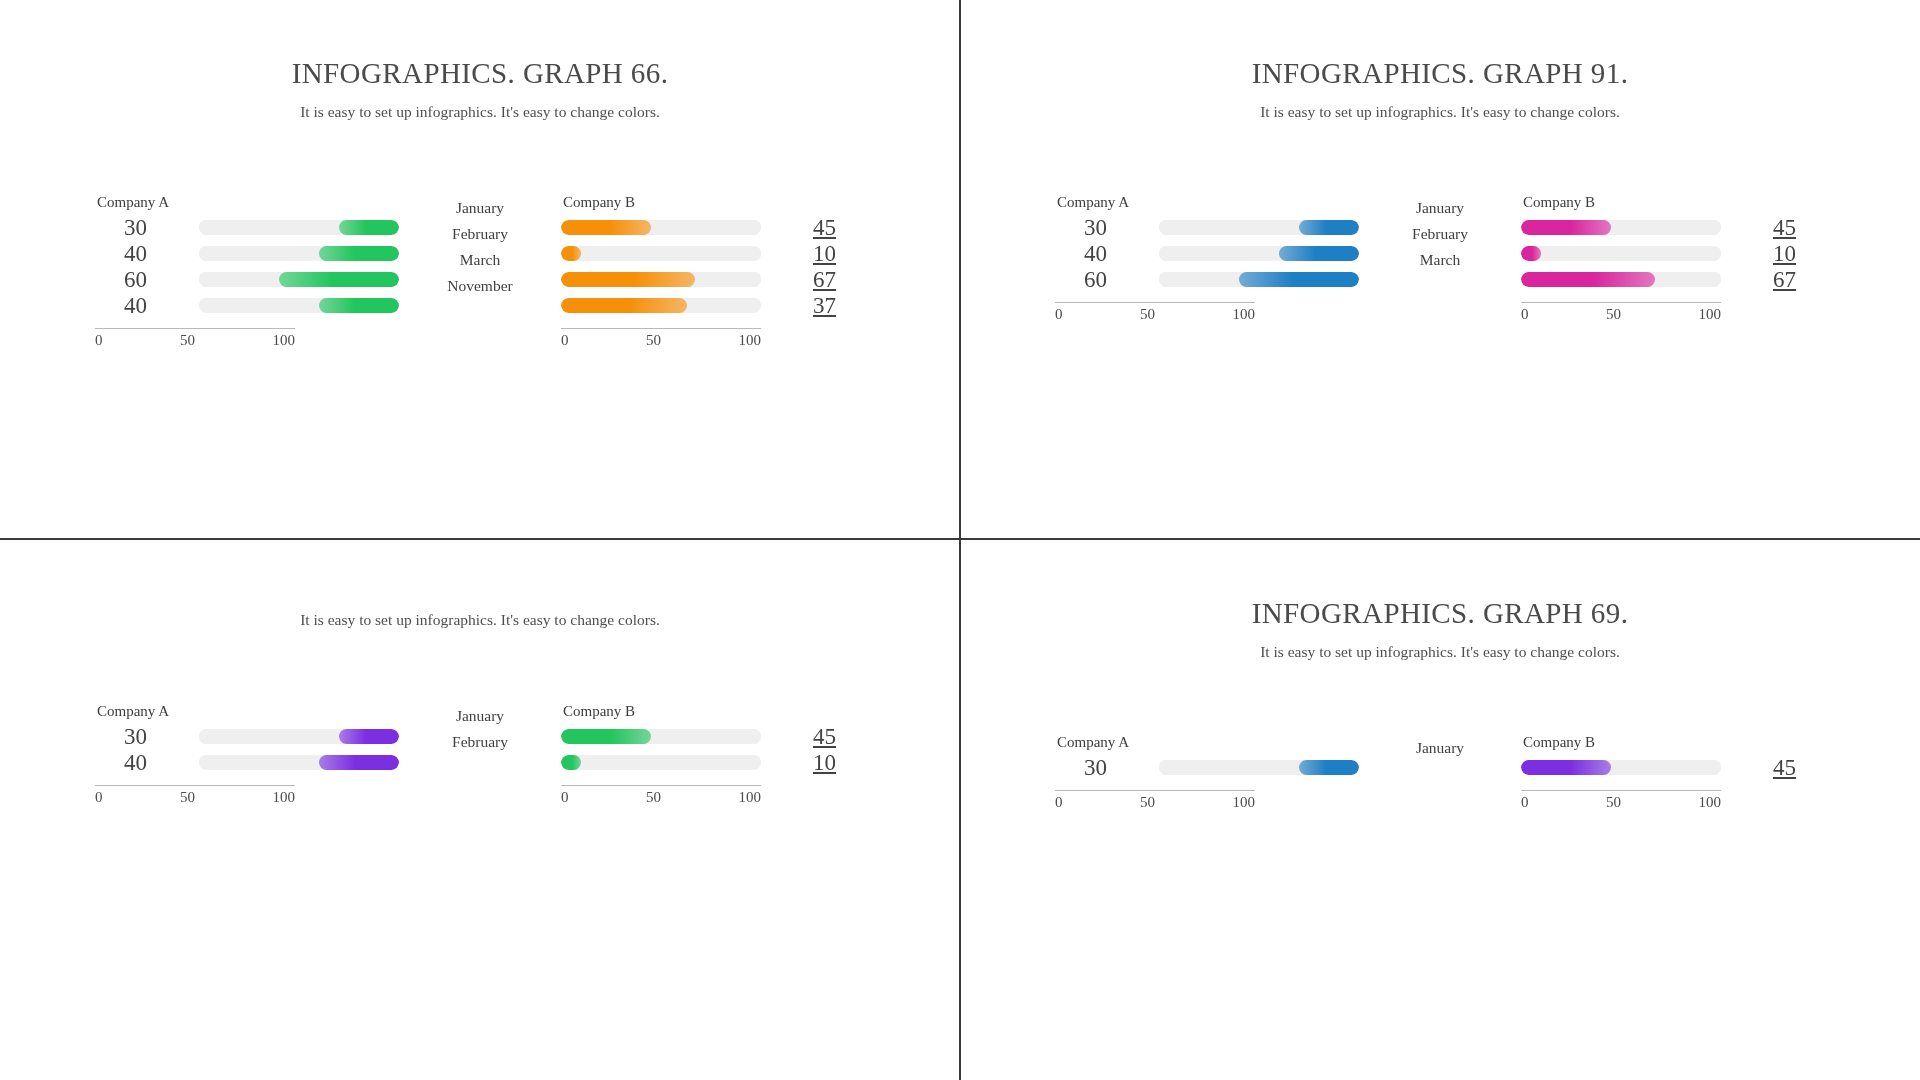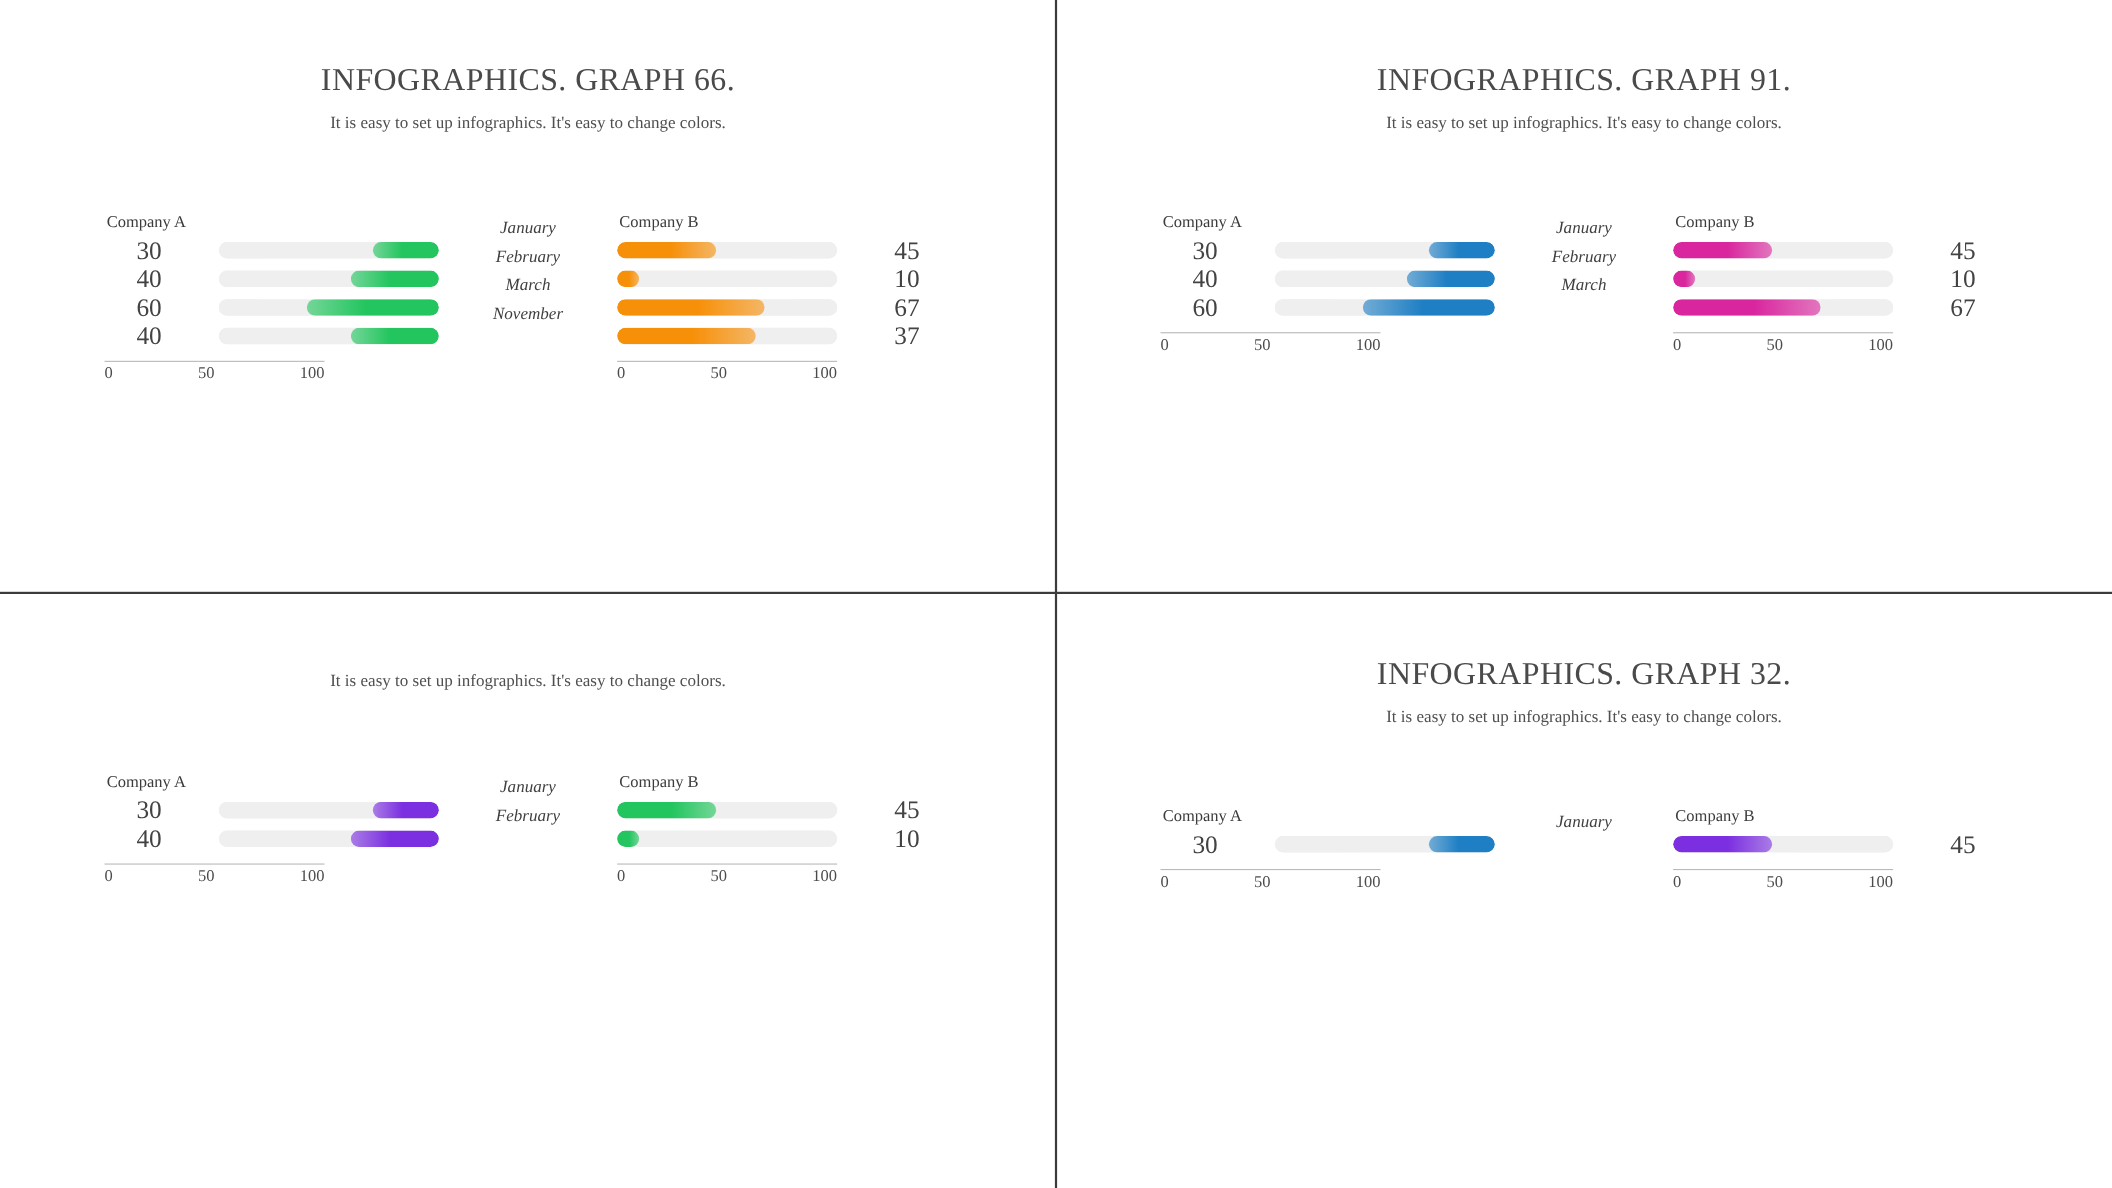--- a/index.html
+++ b/index.html
@@ -16,29 +16,29 @@
   .side-head{font-size:15px;color:#3c3c3c;height:26px;line-height:26px;margin-top:20px;}
   .side.left .side-head{text-align:left;padding-left:2px;}
   .side.right .side-head{text-align:left;padding-left:2px;}
   .rows{display:flex;flex-direction:column;}
   .row{display:flex;align-items:center;height:25px;margin-bottom:1px;gap:40px;}
   .track{position:relative;width:200px;height:15px;border-radius:7.5px;overflow:hidden;background:#efefef;}
   .fill{position:absolute;top:0;height:100%;border-radius:7.5px;}
   .fill.rightal{right:0;}
   .fill.leftal{left:0;}
   .val{font-size:23px;color:#434343;width:52px;text-align:center;line-height:1;}
-  .side.left .val{order:2;margin-left:12px;text-align:left;}
+  .side.left .val{order:2;margin-left:12px;text-align:left;text-decoration:underline;}
   .side.left .track{order:1;}
   .side.right .val{order:1;margin-right:12px;text-align:right;}
   .side.right .track{order:2;}
   .axis{margin-top:9px;width:200px;}
   .axis-line{width:100%;height:1px;background:#b9b9b9;}
   .axis-ticks{display:flex;justify-content:space-between;margin-top:3px;}
   .axis-ticks span{font-size:15px;color:#4b4b4b;}
-  .center{display:flex;flex-direction:column;align-items:flex-end;padding:0 6px;font-style:italic;}
+  .center{display:flex;flex-direction:column;align-items:flex-end;padding:0 6px;}
   .center-head{height:26px;}
   .labels{display:flex;flex-direction:column;}
   .mlabel{height:25px;margin-bottom:1px;display:flex;align-items:center;justify-content:center;width:150px;font-size:15.5px;color:#3f3f3f;}
 </style>
 </head>
 <body>
 
 <div class="grid">
   <div class="vline"></div>
   <div class="hline"></div>
@@ -288,21 +288,21 @@
               <span>0</span>
               <span>50</span>
               <span>100</span>
             </div>
           </div>
         </div>
       </div>
     </div>
     <div class="panel">
       <div class="p-head">
-        <div class="p-title">INFOGRAPHICS. GRAPH 32.</div>
+        <div class="p-title">INFOGRAPHICS. GRAPH 69.</div>
         <div class="p-sub">It is easy to set up infographics. It's easy to change colors.</div>
       </div>
       <div class="chart">
         <div class="side right">
           <div class="side-head">Company A</div>
           <div class="rows">
             <div class="row">
               <div class="track">
                 <div style="position: absolute; top: 0px; height: 100%; width: 70%; z-index: -1; left: 0px; background: linear-gradient(to right, rgb(239, 239, 239) 20%, rgba(31, 127, 196, 0.08) 100%);"></div>
                 <div class="fill rightal" style="width: 30%; background: linear-gradient(to left, rgb(31, 127, 196) 55%, rgba(31, 127, 196, 0.6) 100%);"></div>

